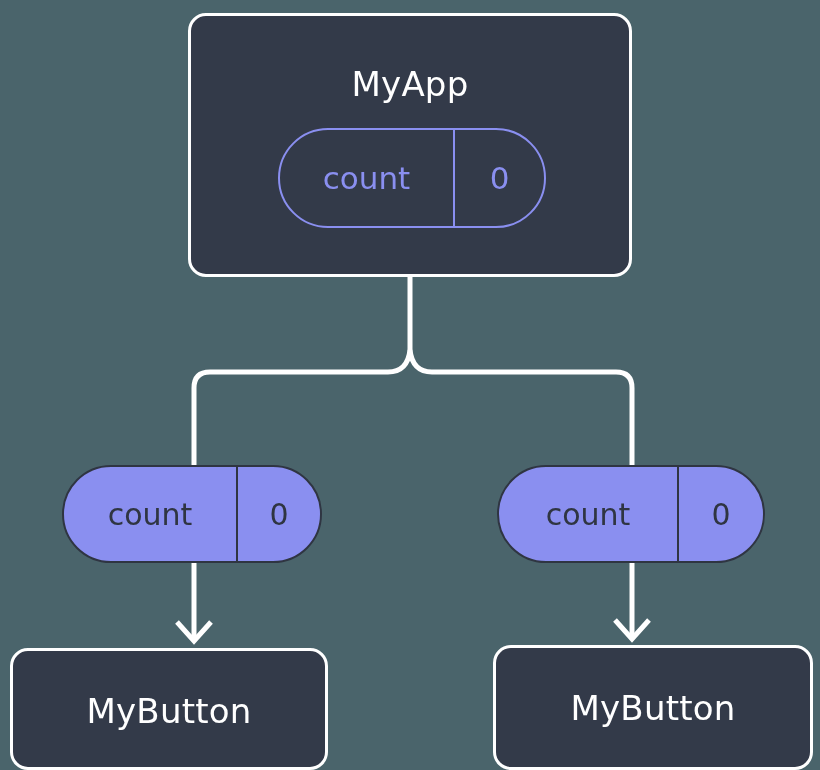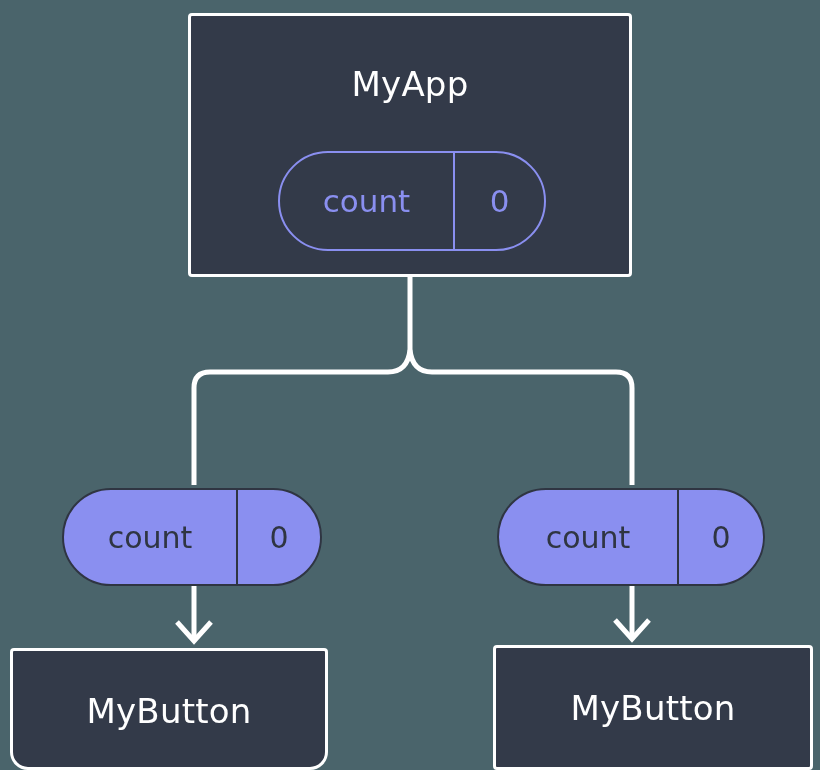--- a/index.html
+++ b/index.html
@@ -28,21 +28,21 @@
     height: 770px;
     overflow: visible;
   }
 
   
   .comp-box {
     position: absolute;
     box-sizing: border-box;
     background: #333a49;
     border: 3px solid #ffffff;
-    border-radius: 4px;
+    border-radius: 18px;
     z-index: 3;
   }
   .comp-title {
     position: absolute;
     left: 0;
     right: 0;
     text-align: center;
     color: #ffffff;
     font-size: 34px;
     letter-spacing: 0.2px;
@@ -79,21 +79,20 @@
   }
 
   
   .pill {
     position: absolute;
     box-sizing: border-box;
     display: flex;
     align-items: stretch;
     border-radius: 999px;
     overflow: hidden;
-    margin-top: 23px;
   }
   .pill .pill-key,
   .pill .pill-val {
     display: flex;
     align-items: center;
     justify-content: center;
     white-space: nowrap;
   }
 
   

